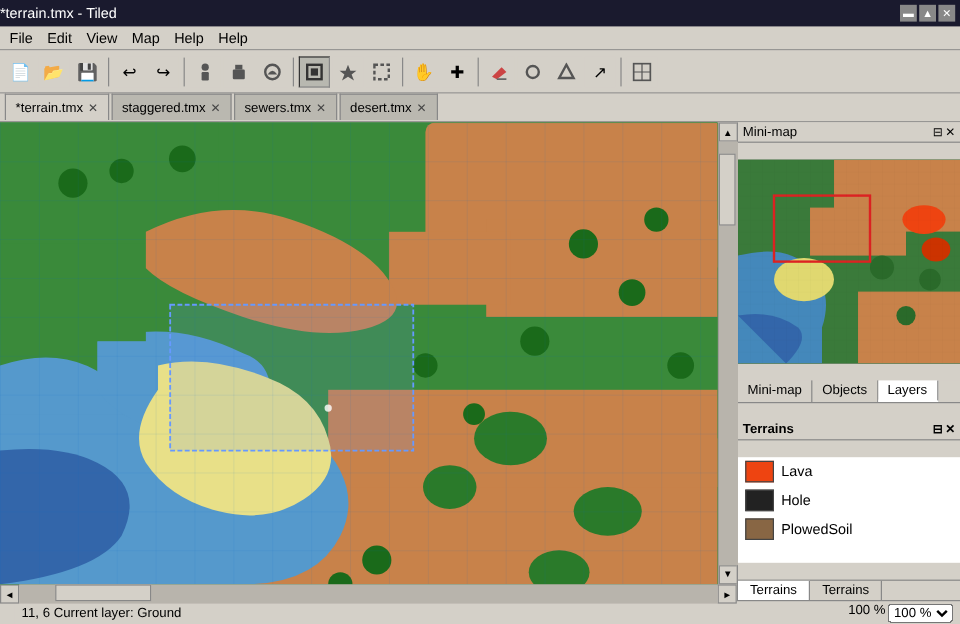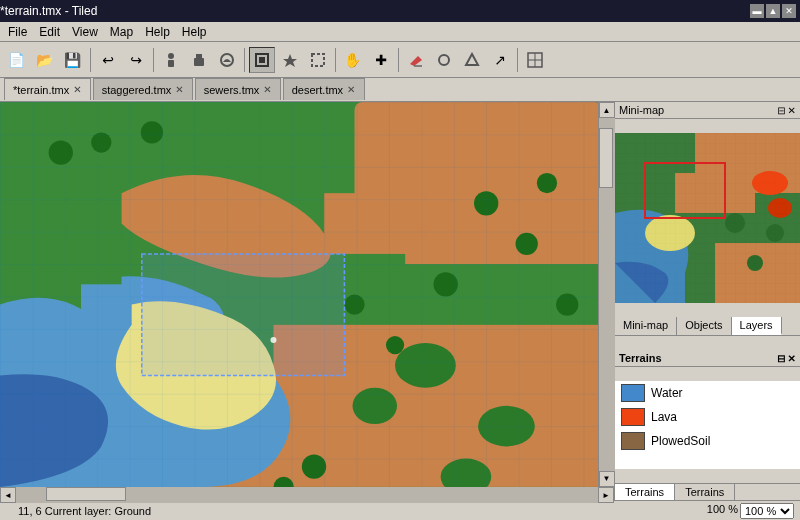--- a/index.html
+++ b/index.html
@@ -527,26 +527,26 @@
     <div id="terrains-header">
       <span>Terrains</span>
       <div style="display:flex;gap:2px;">
         <span style="cursor:pointer;font-size:10px;">⊟</span>
         <span style="cursor:pointer;font-size:10px;">✕</span>
       </div>
     </div>
 
     <div id="terrains-list">
       <div class="terrain-item">
-        <div class="terrain-color" style="background:#4488cc;"></div>
-        <span>Water</span>
-      </div>
-      <div class="terrain-item">
         <div class="terrain-color" style="background:#ee4411;"></div>
         <span>Lava</span>
+      </div>
+      <div class="terrain-item">
+        <div class="terrain-color" style="background:#222222;"></div>
+        <span>Hole</span>
       </div>
       <div class="terrain-item">
         <div class="terrain-color" style="background:#886644;"></div>
         <span>PlowedSoil</span>
       </div>
     </div>
 
     <div id="bottom-tabs">
       <div class="bottom-tab active">Terrains</div>
       <div class="bottom-tab">Terrains</div>

